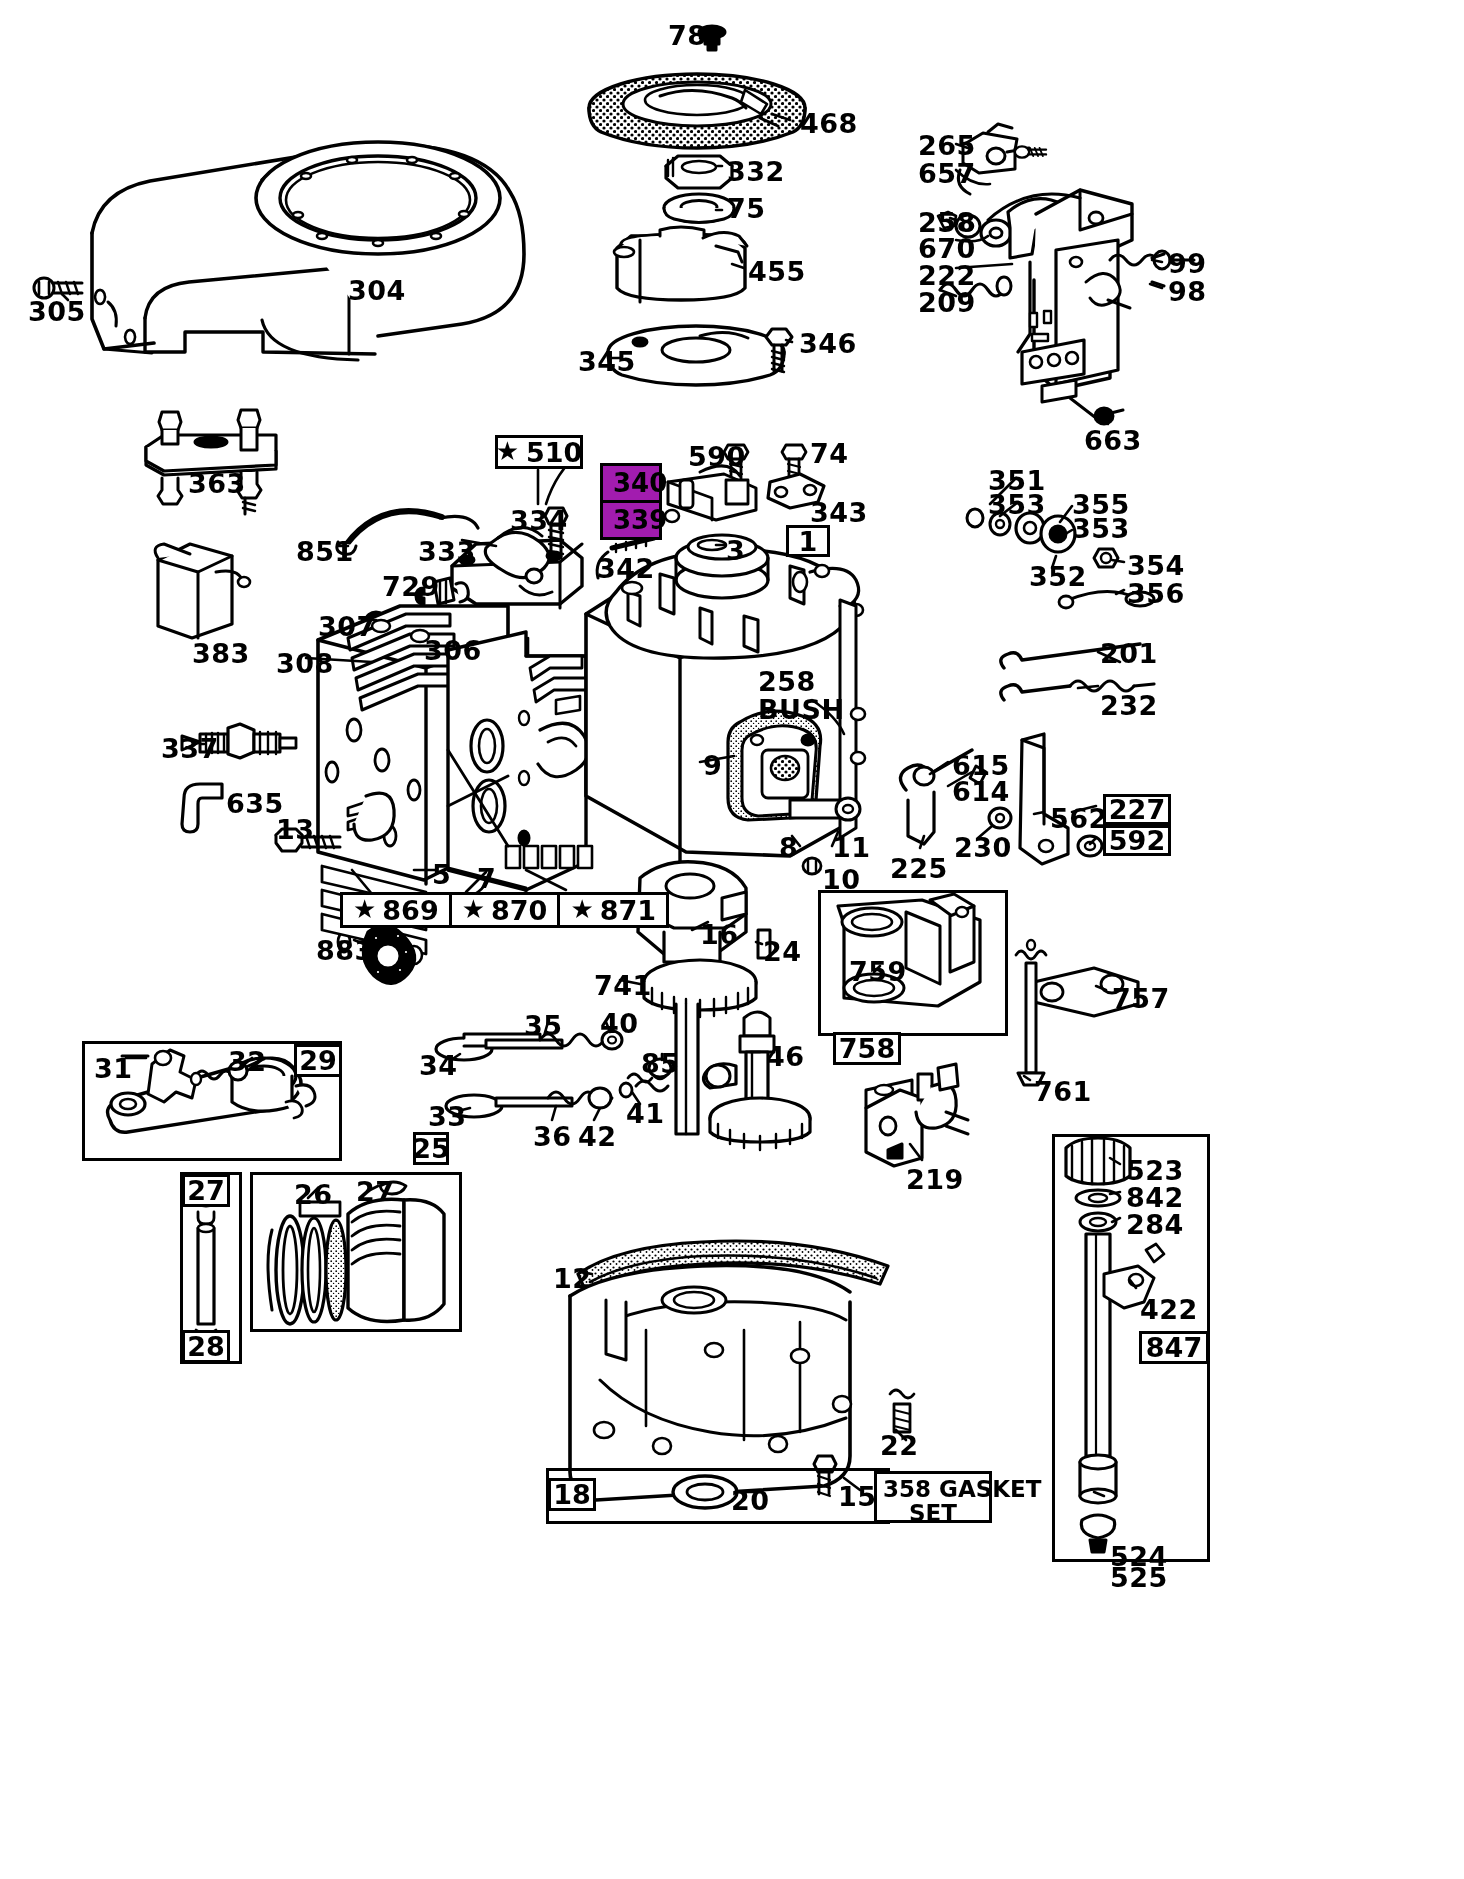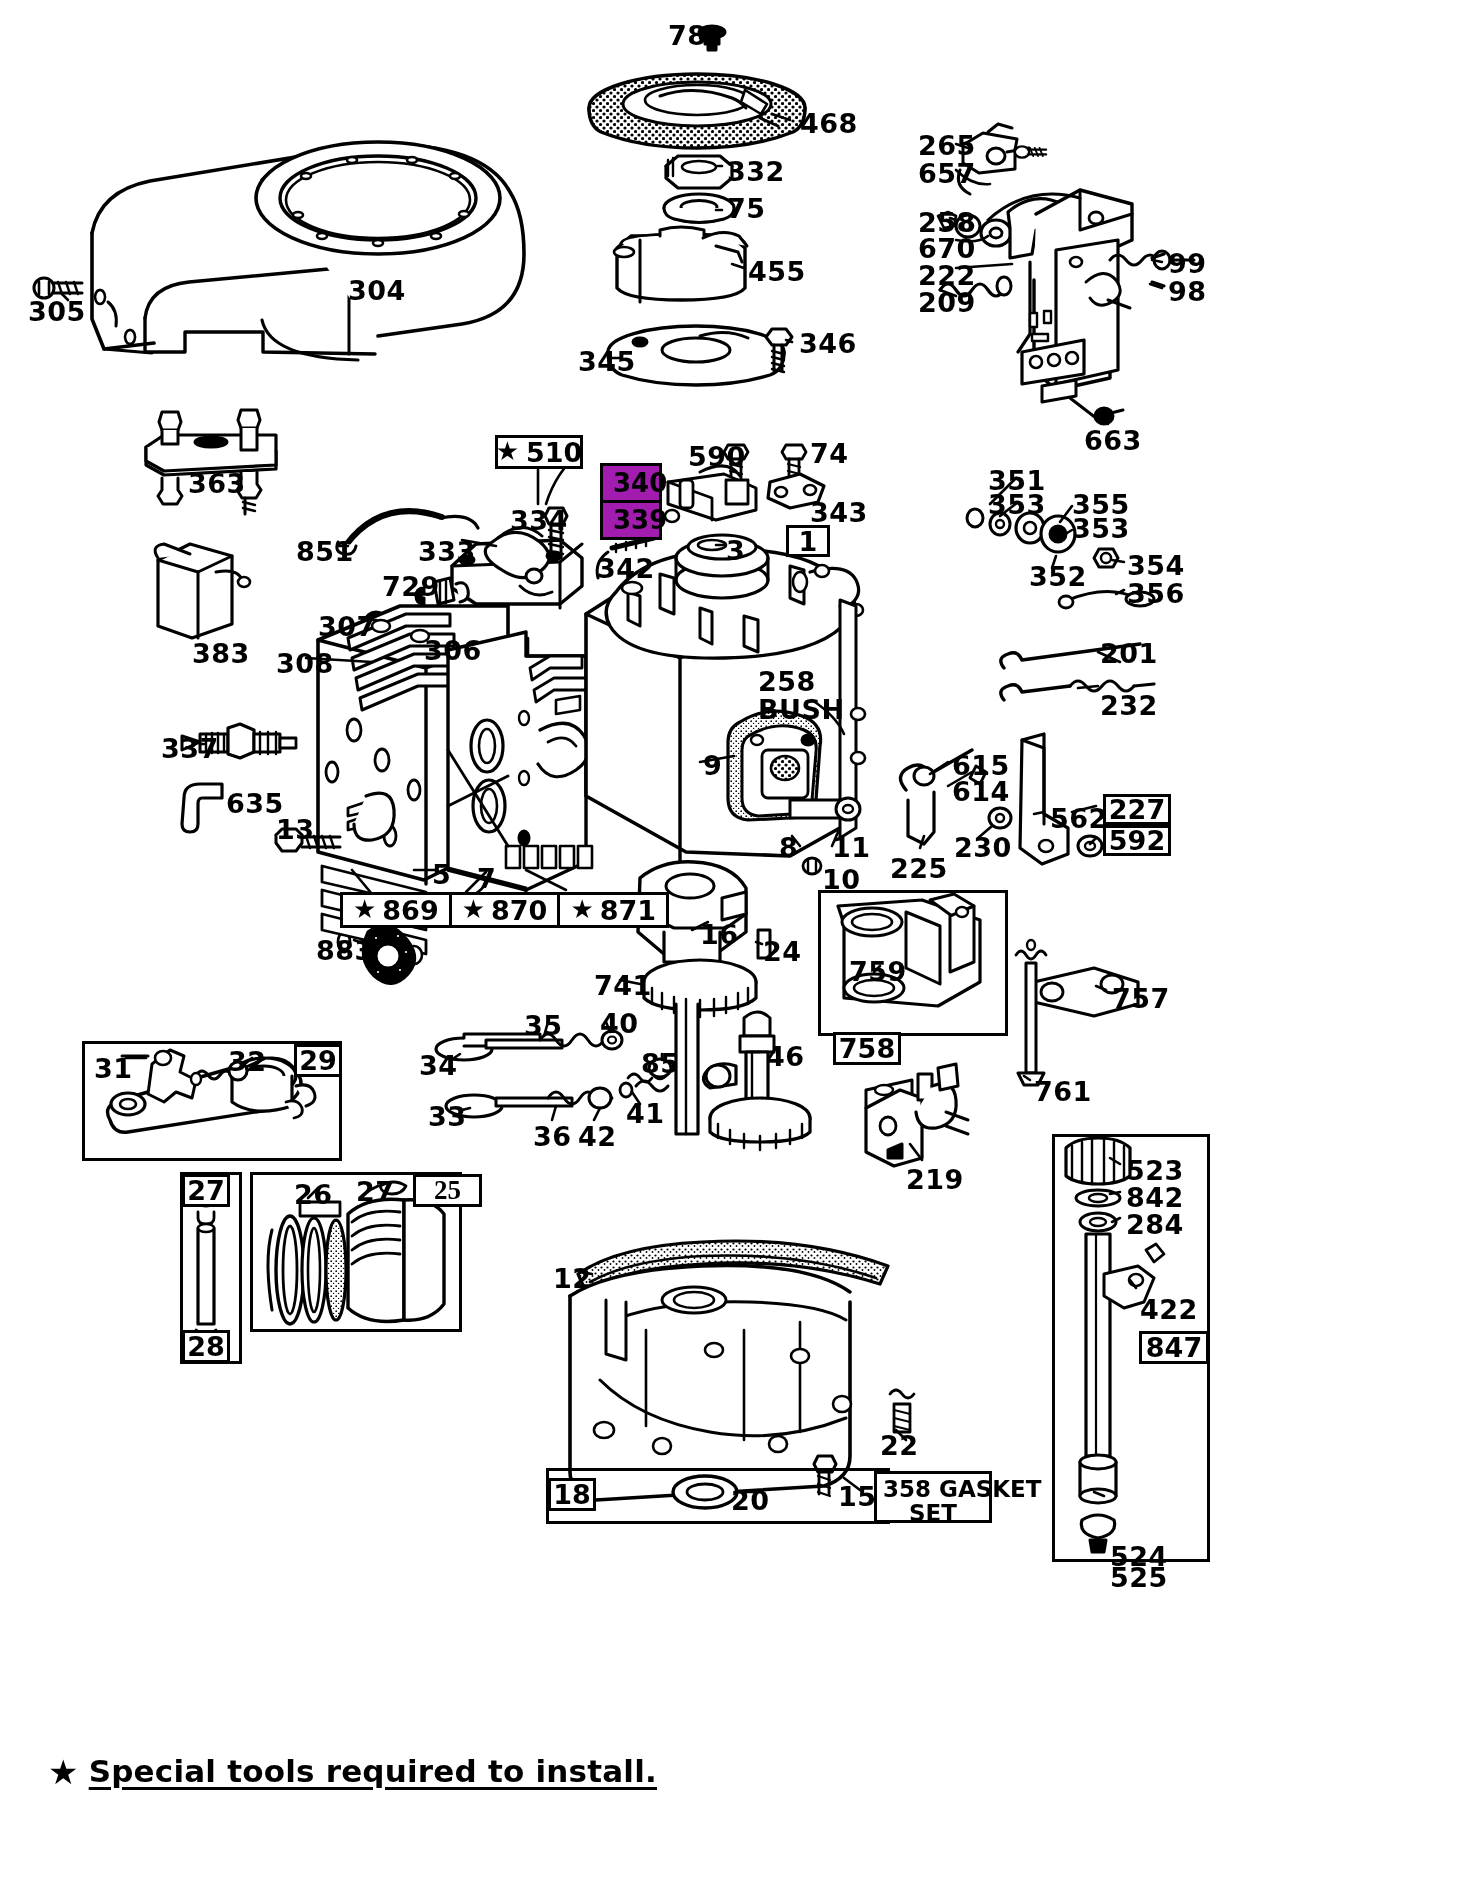--- a/index.html
+++ b/index.html
@@ -983,21 +983,21 @@
       </div>
       <div class="box" style="left: 1103px; top: 825px; width: 68px; height: 31px;">
         <span>592</span>
       </div>
       <div class="box" style="left: 833px; top: 1032px; width: 68px; height: 33px;">
         <span>758</span>
       </div>
       <div class="box" style="left: 294px; top: 1044px; width: 48px; height: 33px;">
         <span>29</span>
       </div>
-      <div class="box" style="left: 413px; top: 1174px; width: 69px; height: 33px; font-family: Liberation Serif, serif;">
+      <div class="box" style="left: 413px; top: 1132px; width: 36px; height: 33px;">
         <span>25</span>
       </div>
       <div class="box" style="left: 182px; top: 1174px; width: 48px; height: 33px;">
         <span>27</span>
       </div>
       <div class="box" style="left: 182px; top: 1330px; width: 48px; height: 33px;">
         <span>28</span>
       </div>
       <div class="box" style="left: 548px; top: 1478px; width: 48px; height: 33px;">
         <span>18</span>
@@ -1026,18 +1026,15 @@
       <div>340</div>
       <div>339</div>
     </div>
 
   <div class="box tall" style="left:874px;top:1471px;width:118px;height:52px;">
     <div style="padding:3px 6px 0 6px;font-family:'DejaVu Sans',sans-serif;font-weight:700;font-size:23px;line-height:1.05;text-align:center;">358 GASKET</div>
     <div style="padding:0 6px 3px 6px;font-family:'DejaVu Sans',sans-serif;font-weight:700;font-size:23px;line-height:1.05;text-align:center;">SET</div>
   </div>
 
   <div id="footer">
-    <div class="line">
-      <span class="fstar">★</span><span class="u">Special tools required to install.</span>
-    </div>
   </div>
 
 </div>
 
 </body></html>

